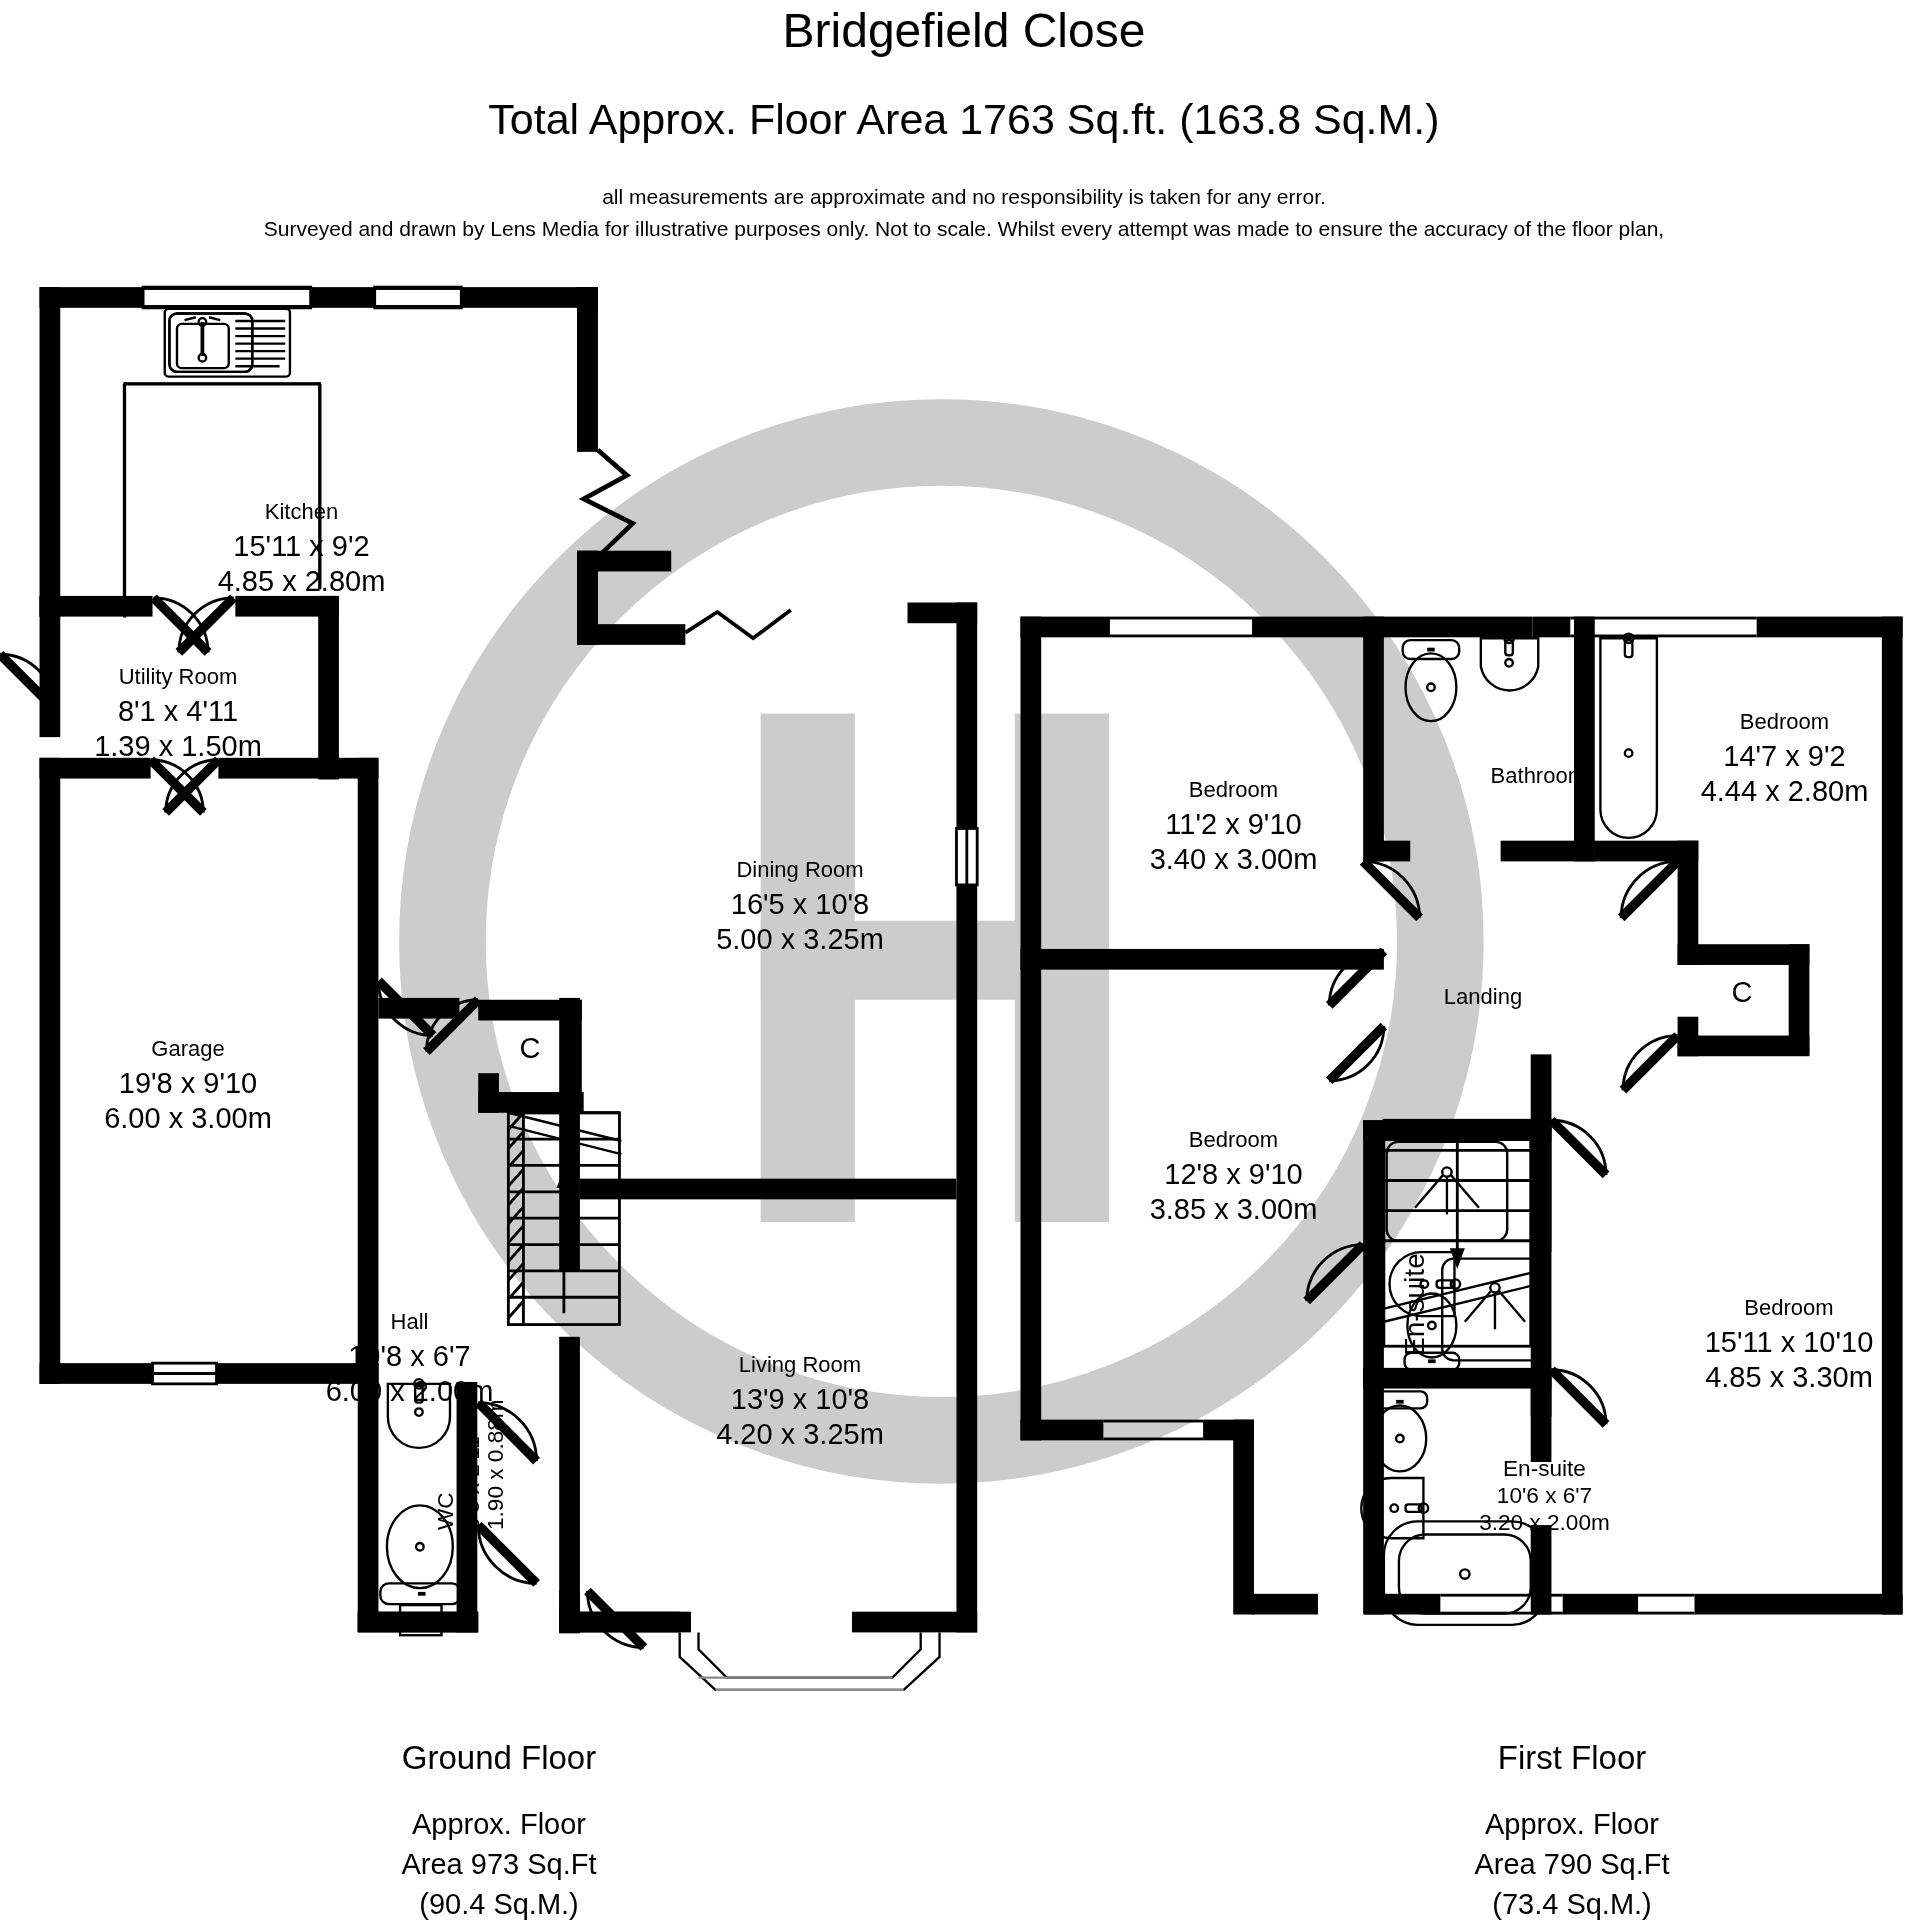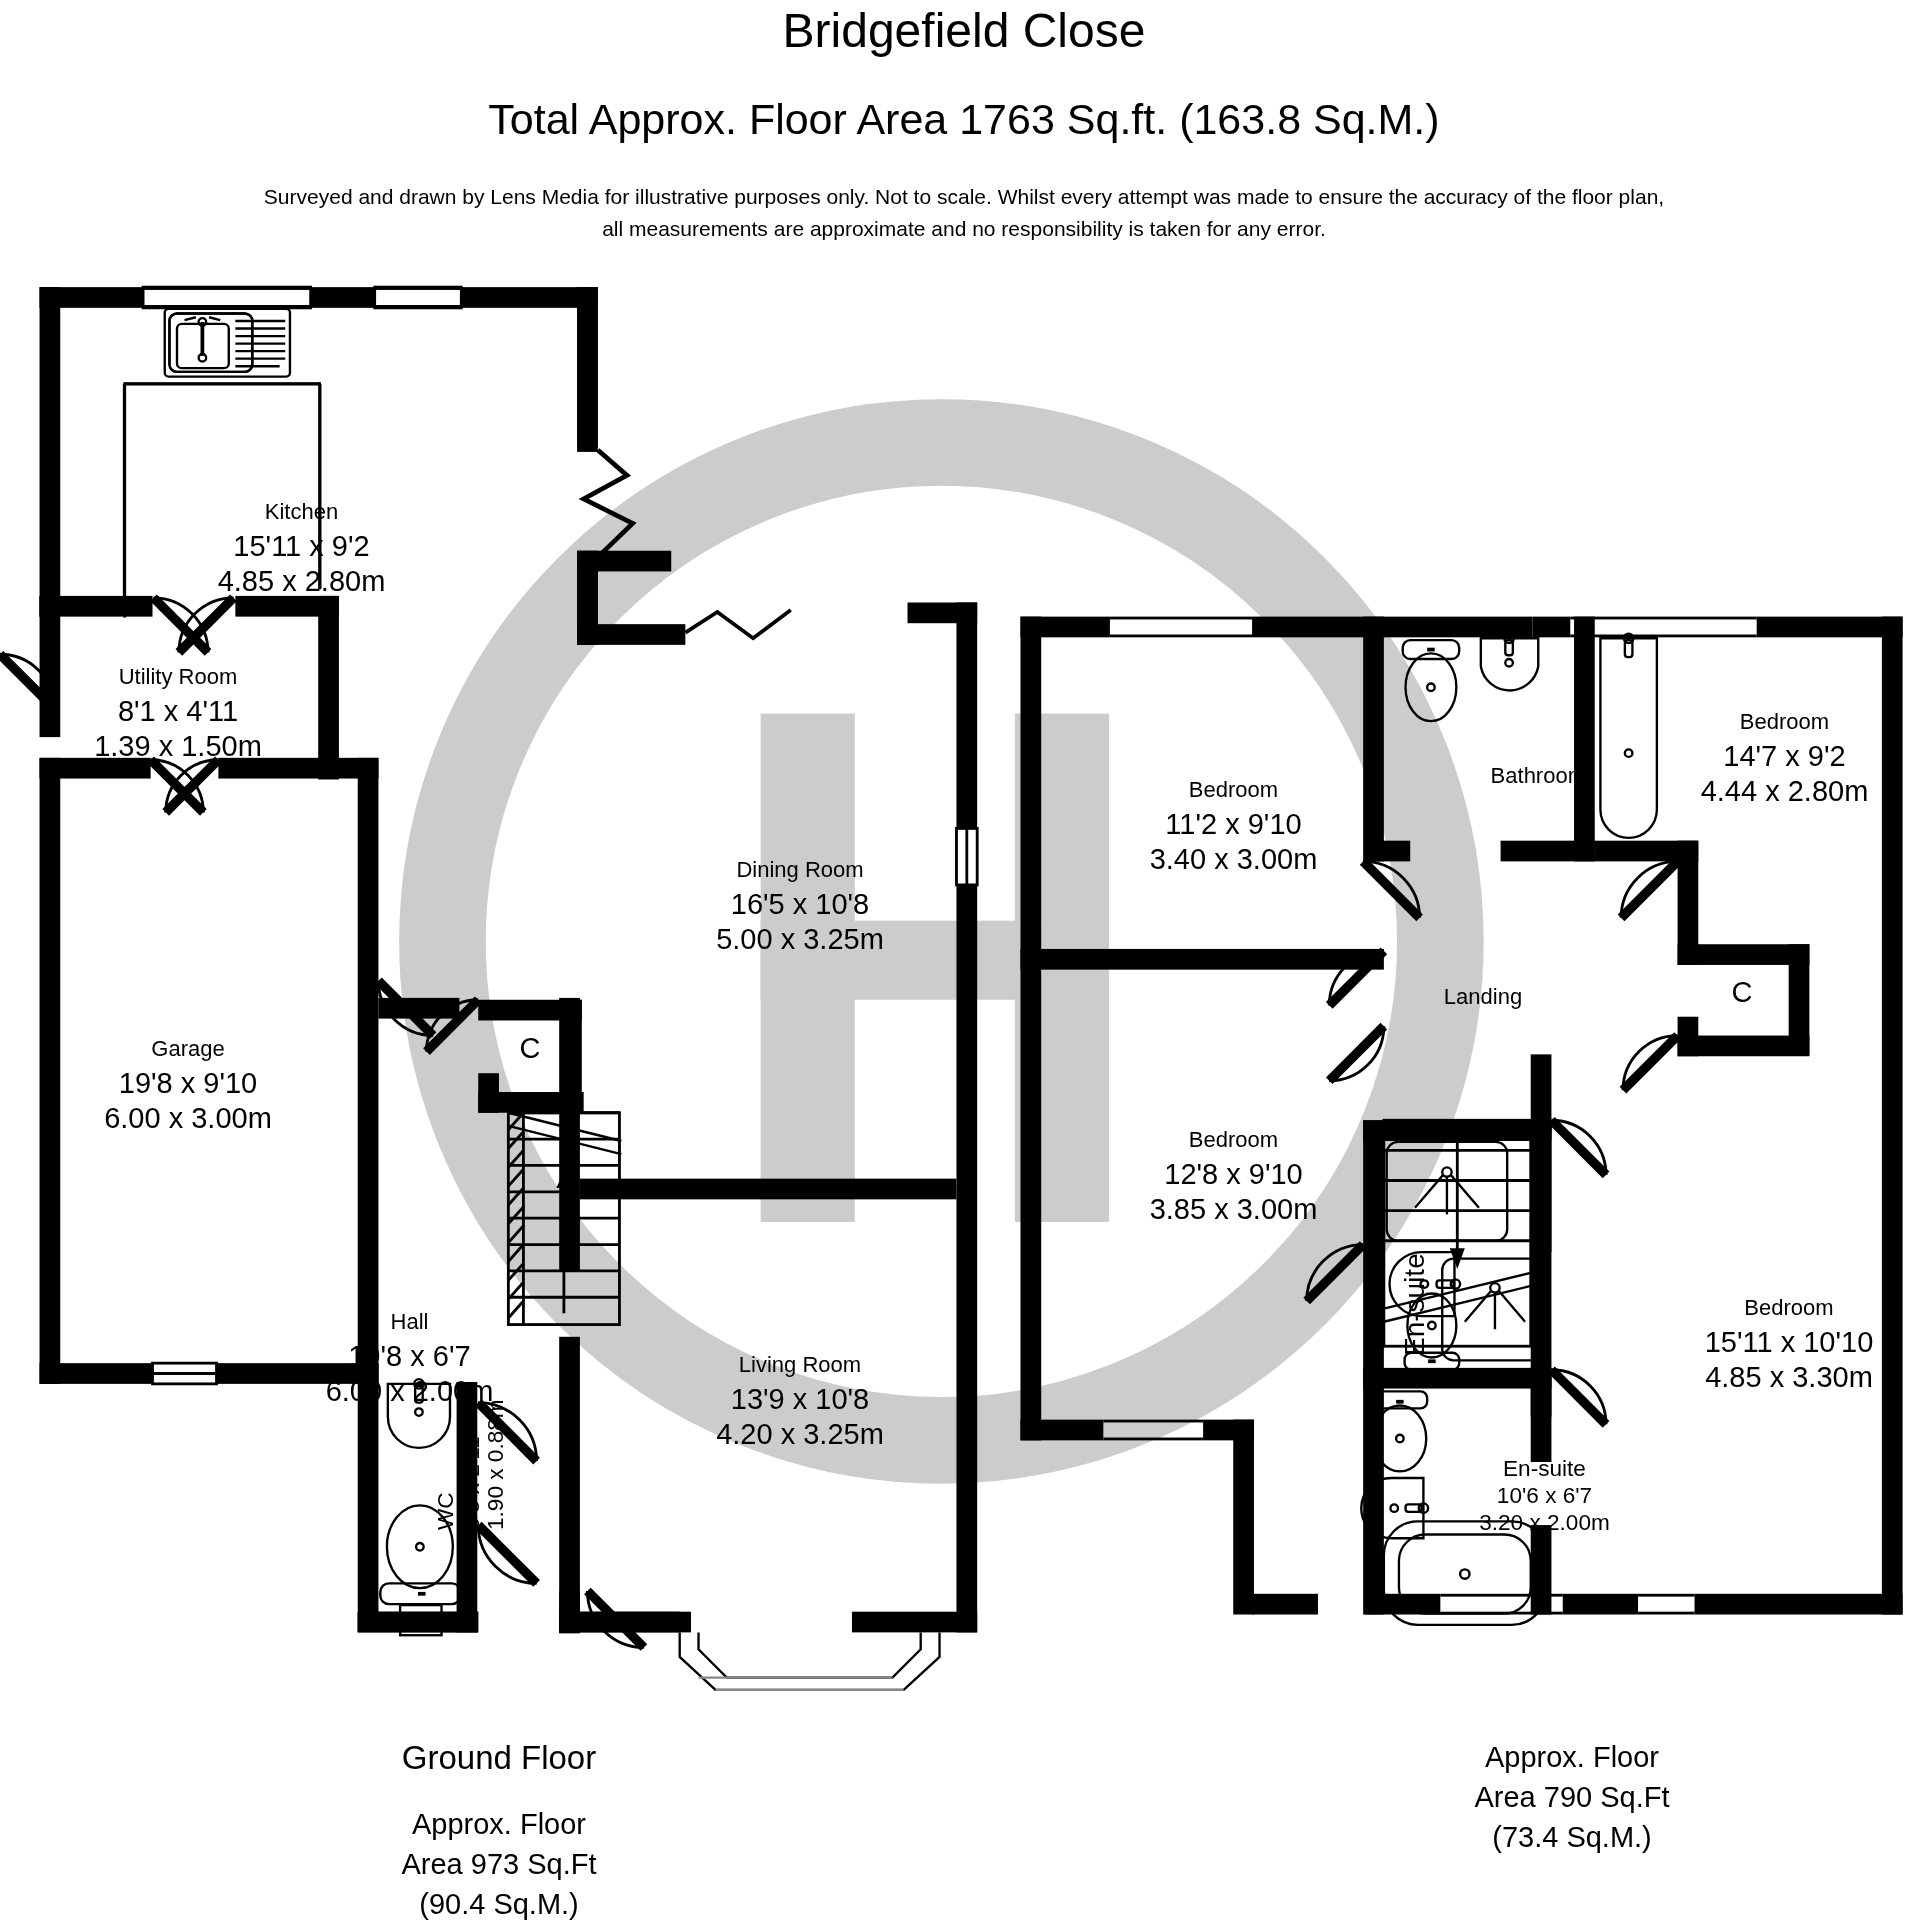--- a/index.html
+++ b/index.html
@@ -31,22 +31,22 @@
   .footer .ft{display:block;font-size:33px;margin-bottom:24.5px;}
   .footer .fa{display:block;font-size:29px;line-height:40px;}
 </style>
 </head>
 <body>
 
 <div id="header">
   <div id="title">Bridgefield Close</div>
   <div id="subtitle">Total Approx. Floor Area 1763 Sq.ft. (163.8 Sq.M.)</div>
   <div id="disclaimer">
+    <div>all measurements are approximate and no responsibility is taken for any error.</div>
     <div>Surveyed and drawn by Lens Media for illustrative purposes only. Not to scale. Whilst every attempt was made to ensure the accuracy of the floor plan,</div>
-    <div>all measurements are approximate and no responsibility is taken for any error.</div>
   </div>
 </div>
 
 <div id="plan">
 <svg width="1928" height="1928" viewBox="0 0 2048 2048" xmlns="http://www.w3.org/2000/svg">
 
   <g>
     <circle cx="1000" cy="1000" r="530" fill="none" stroke="#cccccc" stroke-width="92"></circle>
     <rect x="808" y="758" width="100" height="540" fill="#cccccc"></rect>
     <rect x="1078" y="758" width="100" height="540" fill="#cccccc"></rect>
@@ -596,17 +596,18 @@
 </div>
 
 <div class="footer" style="left:245px;top:1737px;width:508px;">
   <span class="ft">Ground Floor</span>
   <span class="fa">Approx. Floor</span>
   <span class="fa">Area 973 Sq.Ft</span>
   <span class="fa">(90.4 Sq.M.)</span>
 </div>
 
 <div class="footer" style="left:1318px;top:1737px;width:508px;">
+  <span class="ft">First Floor</span>
   <span class="fa">Approx. Floor</span>
   <span class="fa">Area 790 Sq.Ft</span>
   <span class="fa">(73.4 Sq.M.)</span>
 </div>
 
 
 </body></html>

